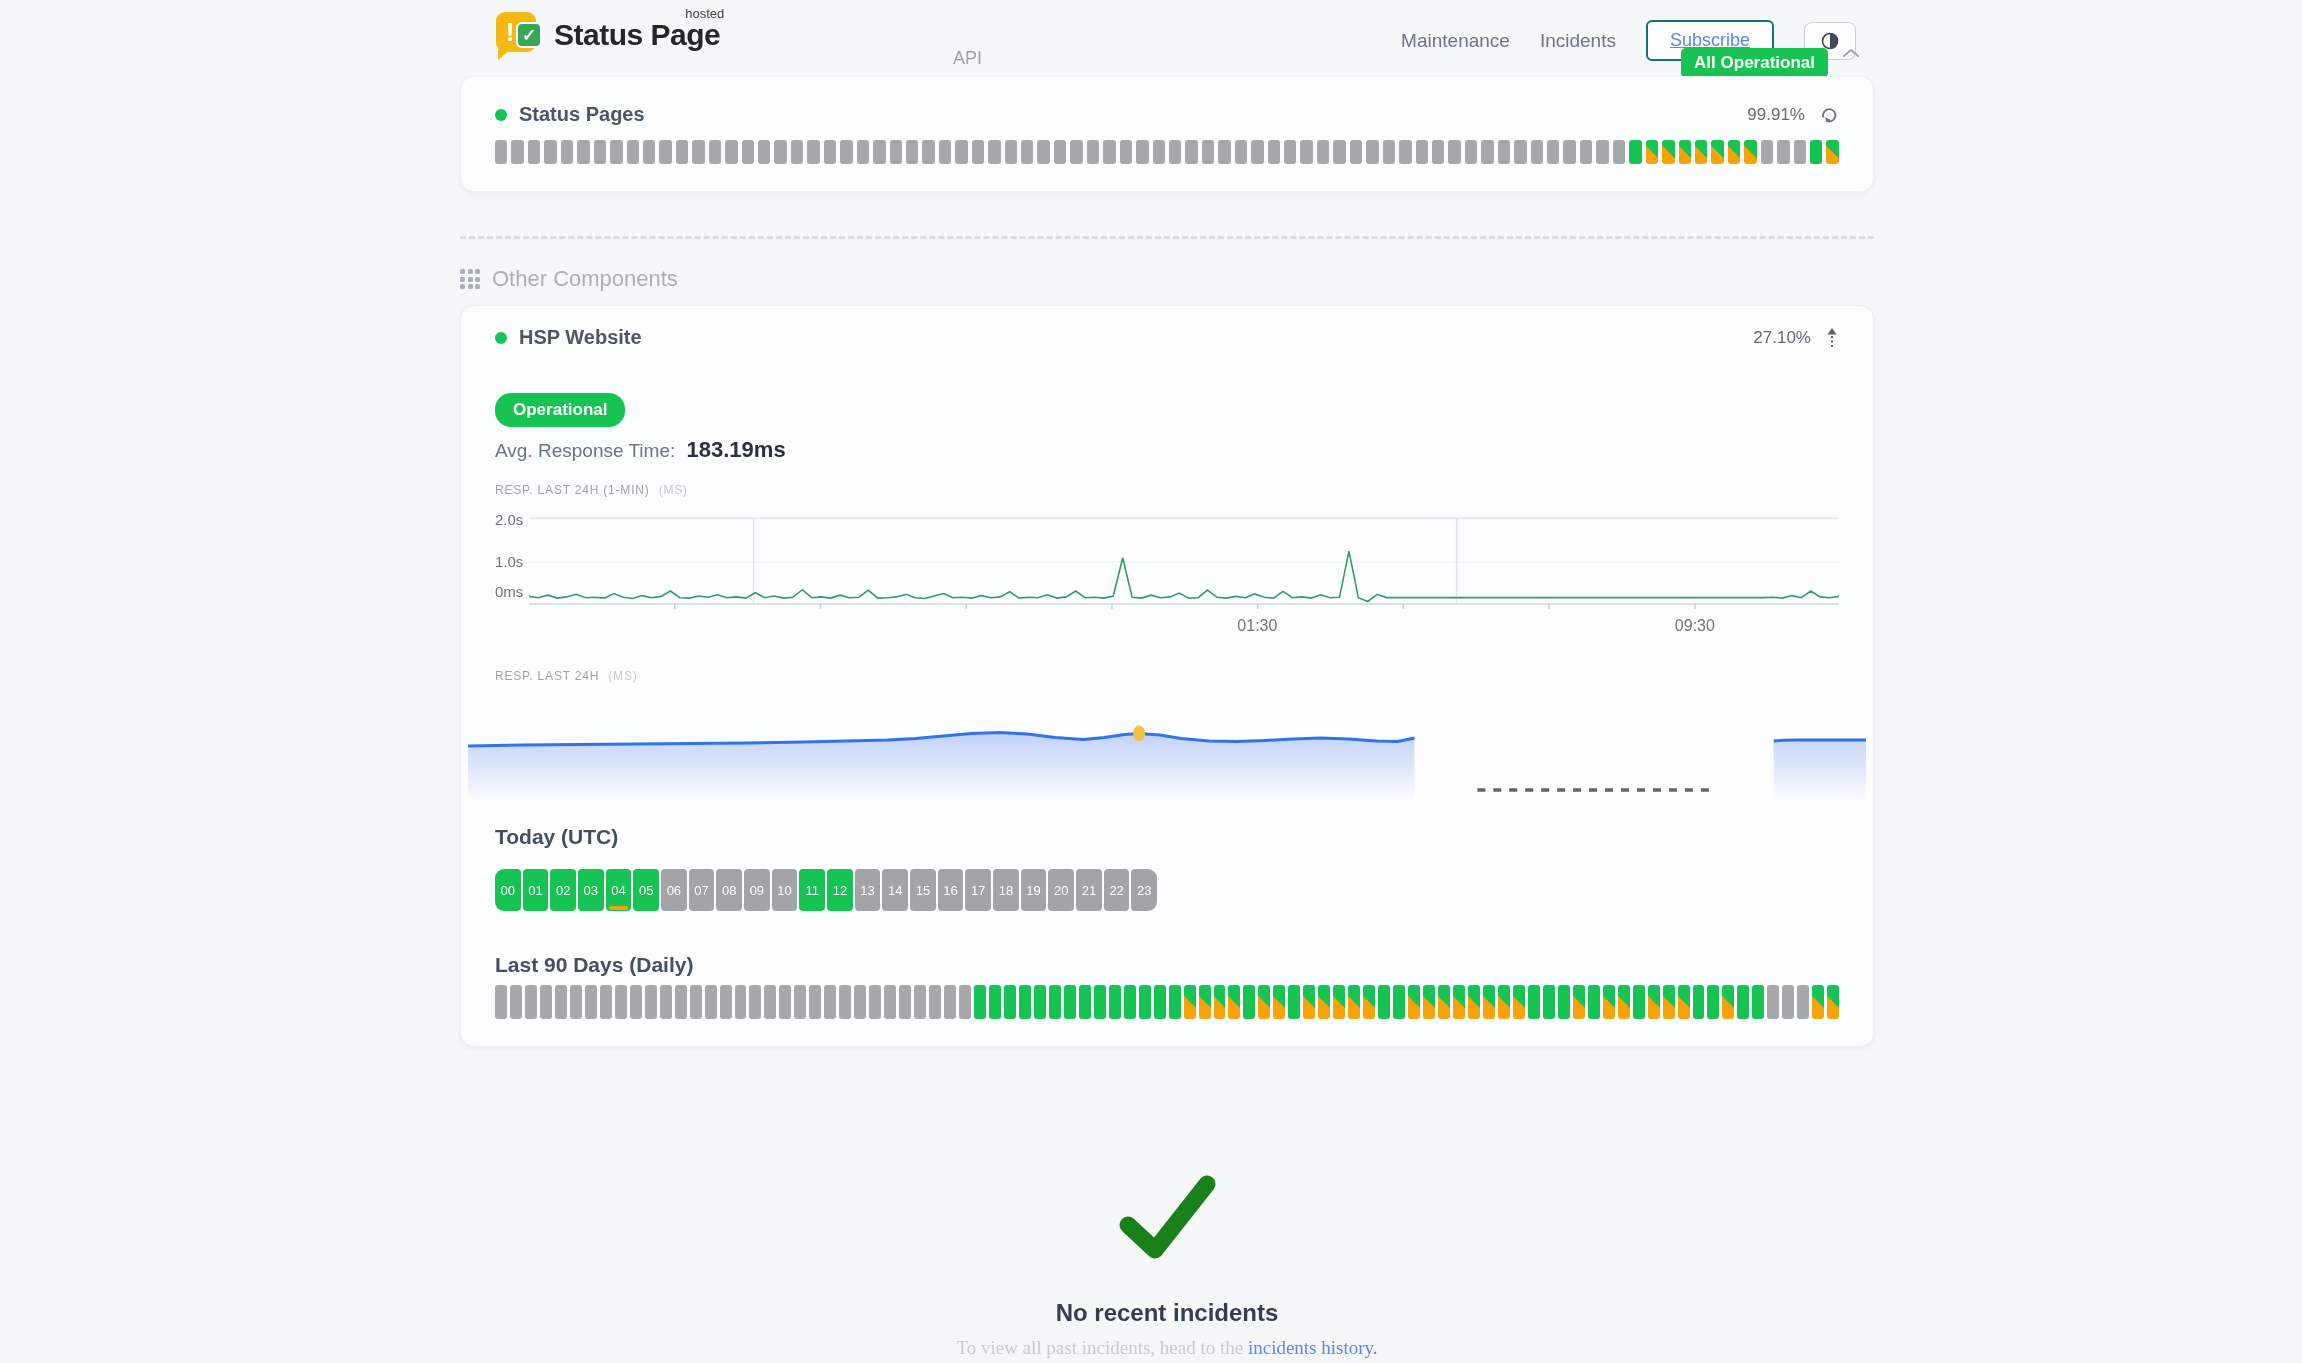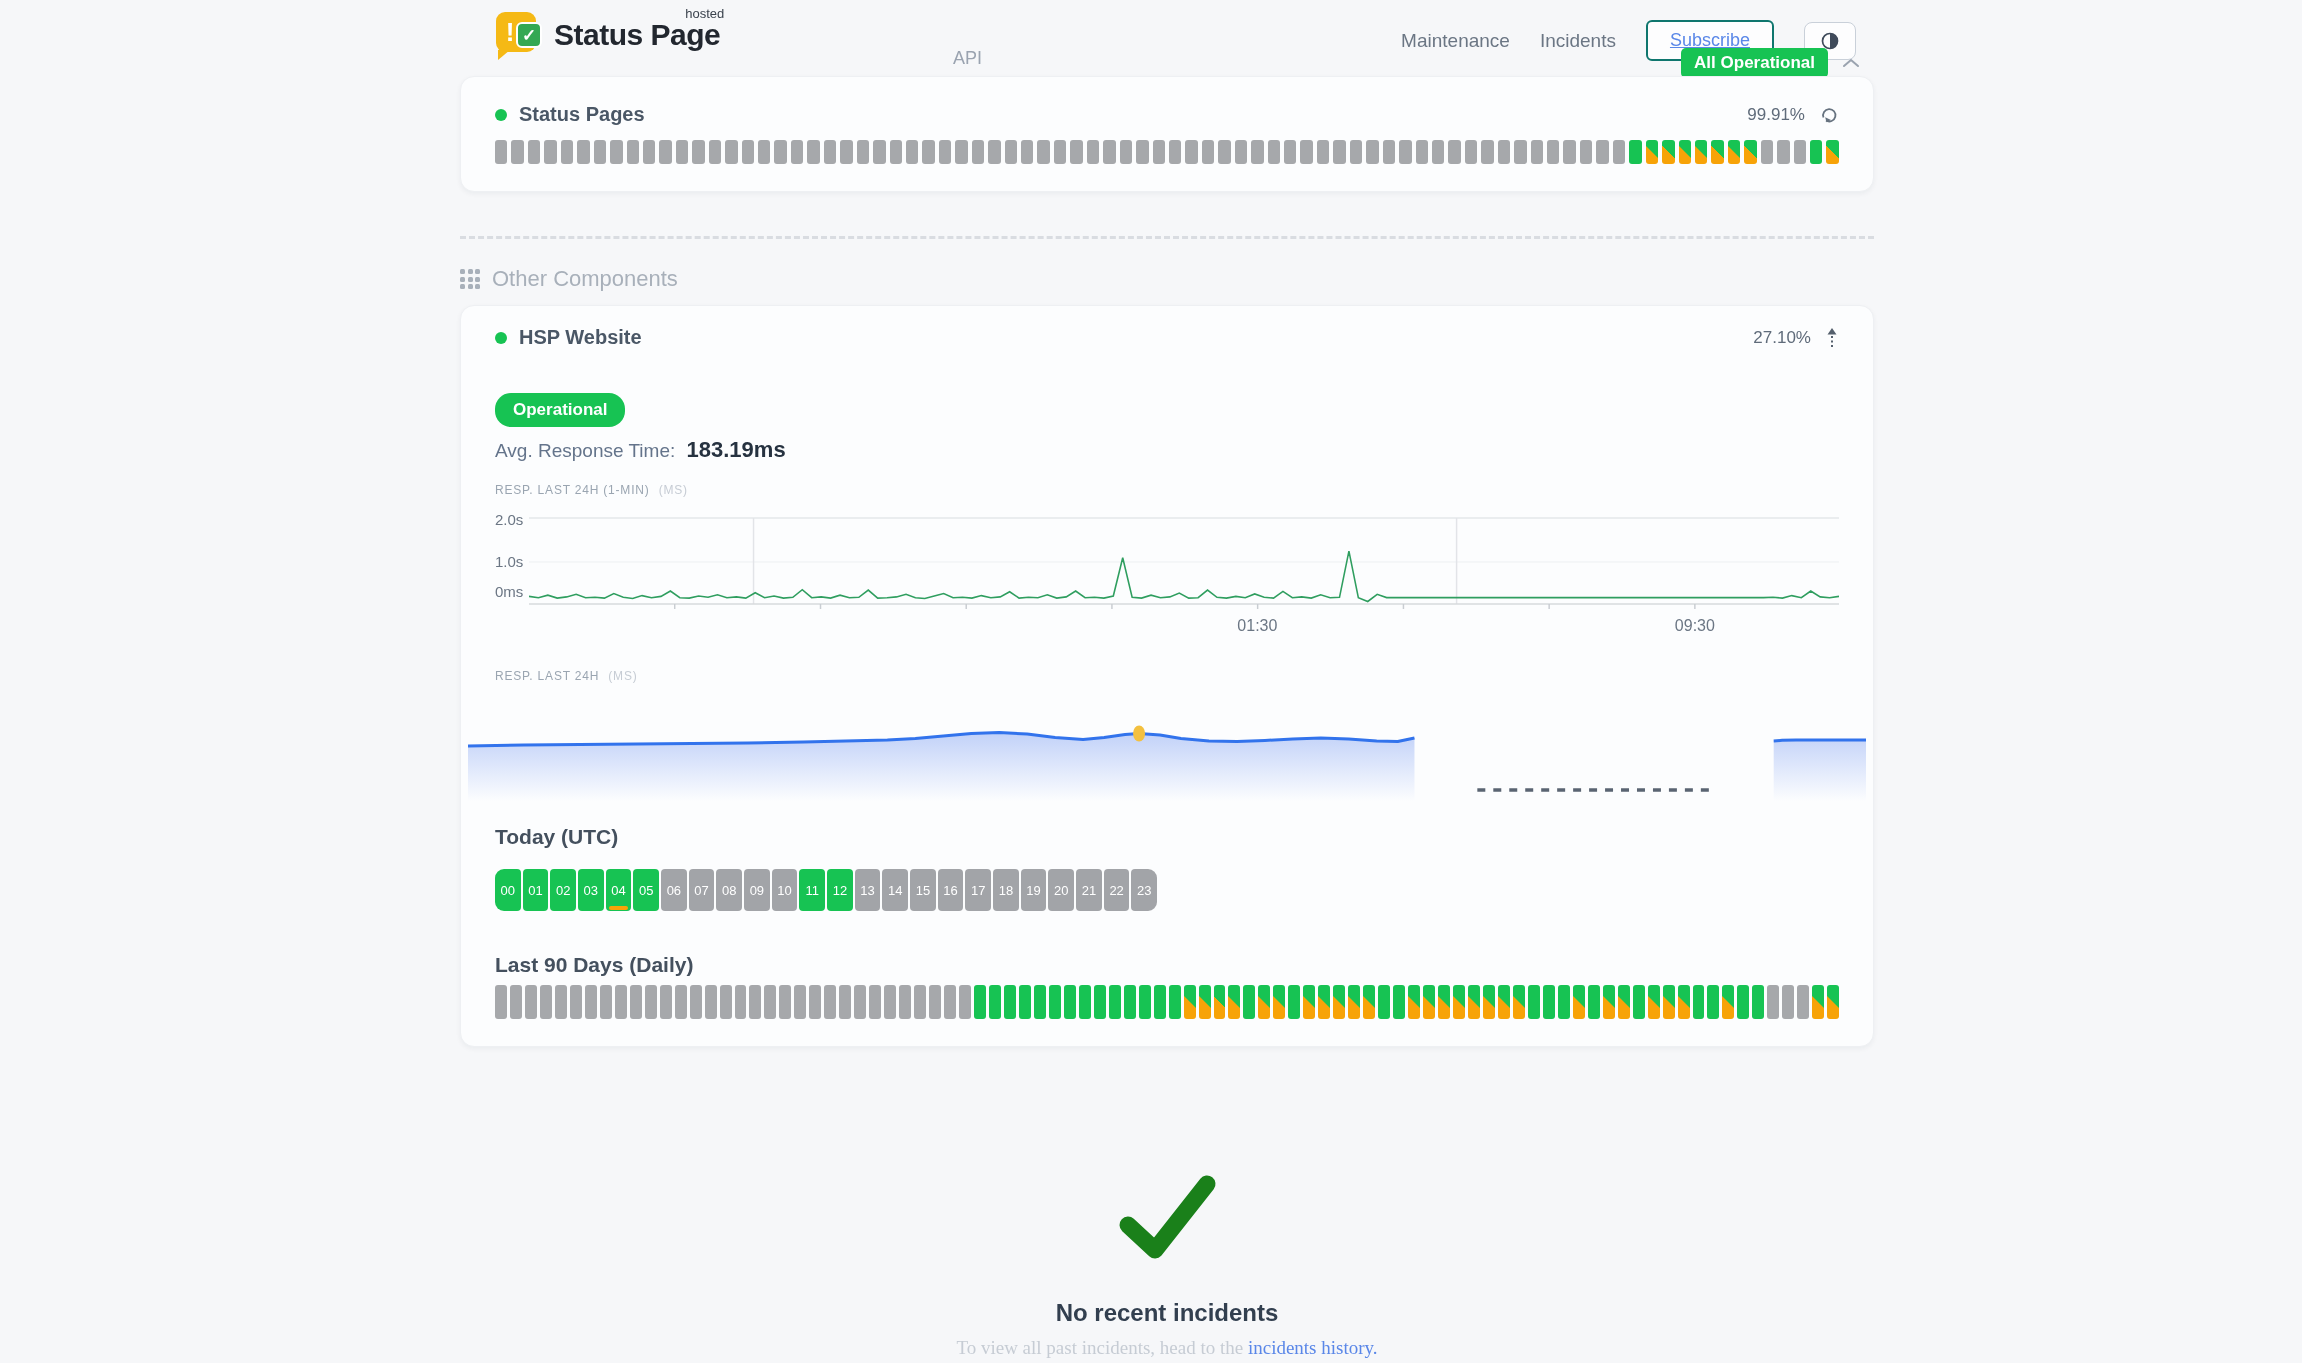--- a/index.html
+++ b/index.html
@@ -20,21 +20,21 @@
             border-radius:6px; color:#fff; font-size:17px; font-weight:bold; display:flex; align-items:center; justify-content:center; }
   .brand-text { position:relative; font-size:30px; font-weight:bold; color:#22272f; letter-spacing:-0.5px; }
   .brand-sup { position:absolute; top:-12px; right:-4px; font-size:13px; font-weight:normal; color:#3a424d; letter-spacing:0; }
   .nav { margin-left:auto; display:flex; align-items:center; gap:30px; margin-right:18px; padding-top:8px; }
   .nav-link { font-size:19px; color:#6b7684; cursor:pointer; }
   .subscribe-btn { font-size:18px; color:#5a87e8; border:2px solid #0f766e; background:#fdfdfe; border-radius:6px;
             padding:8px 22px; cursor:pointer; font-family:inherit;text-decoration:underline; }
   .theme-btn { width:52px; height:38px; border:1px solid #c9d0d9; border-radius:8px; background:#fdfdfe;
             display:flex; align-items:center; justify-content:center; cursor:pointer; }
 
-  .status-pill-row { position:absolute; top:48px; right:14px; display:flex; align-items:center; gap:14px; }
+  .status-pill-row { position:absolute; top:48px; right:14px; display:flex; align-items:flex-start; gap:14px; }
   .status-pill { background:#17c353; color:#fff; font-size:17px; font-weight:bold; border-radius:5px; padding:5px 13px; }
   .api-label { position:absolute; top:48px; left:493px; font-size:18px; color:#9aa3b0; }
   .card { background:#fcfdfe; border:1px solid #eef0f3; border-radius:14px; box-shadow:0 2px 5px rgba(25,35,55,0.05); }
   .card1 { position:absolute; top:76px; left:0; width:1414px; height:116px; padding:26px 34px 0; }
   .comp-row { display:flex; align-items:center; }
   .dot { width:12px; height:12px; border-radius:50%; background:#17c353; margin-right:12px; }
   .comp-name { font-size:20px; font-weight:bold; color:#4a5766; }
   .comp-pct { margin-left:auto; font-size:17px; color:#5f6b7a; }
   .icon-btn { background:none; border:none; cursor:pointer; margin-left:14px; display:flex; align-items:center; }
 

